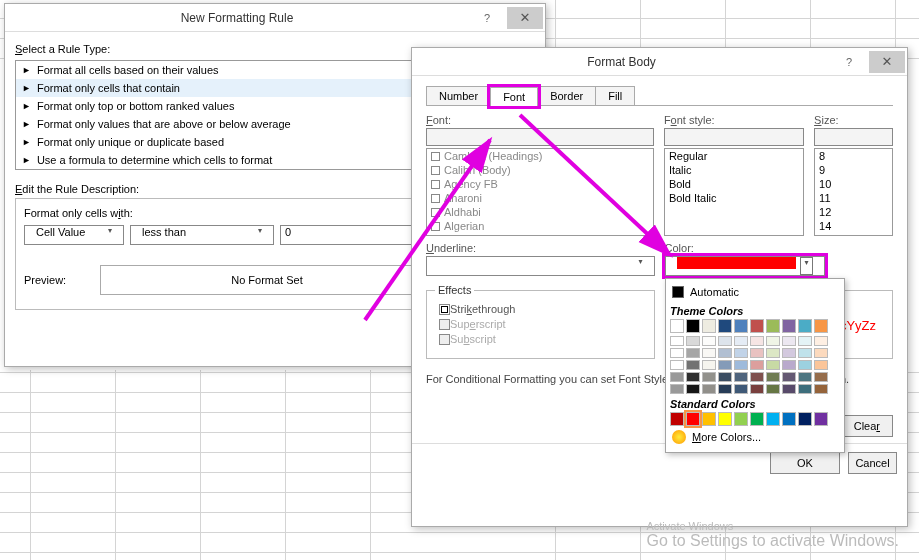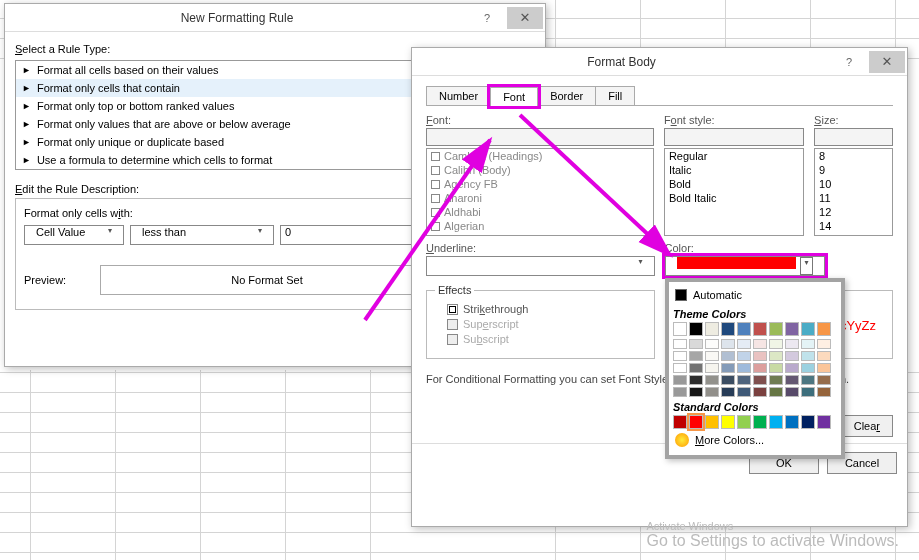--- a/index.html
+++ b/index.html
@@ -34,28 +34,28 @@
   
   .tabs{display:flex;border-bottom:1px solid #aaa;margin:4px 0 8px 0;}
   .tab{border:1px solid #aaa;border-bottom:none;padding:3px 12px;margin-right:-1px;background:#f4f4f4;}
   .tab.active{background:#fff;position:relative;top:1px;}
   .field-lbl{color:#555;margin-bottom:2px;}
   .listbox{border:1px solid #999;background:#fff;overflow:hidden;}
   .li{padding:1px 4px;display:flex;align-items:center;gap:4px;color:#888;}
   .tt{width:9px;height:9px;border:1px solid #888;display:inline-block;}
   fieldset{border:1px solid #bbb;padding:4px 8px 8px 8px;margin:0;}
   legend{padding:0 3px;color:#333;}
-  .chk{display:flex;align-items:center;gap:5px;margin:3px 12px;color:#555;}
+  .chk{display:flex;align-items:center;margin:3px 4px;color:#555;}
   .chk .box{width:11px;height:11px;border:1px solid #888;display:inline-block;background:#fff;}
   .chk.disabled{color:#aaa;}
   .chk.disabled .box{background:#eee;}
   .info{color:#444;margin:14px 0;}
   .btnbar{display:flex;justify-content:flex-end;gap:8px;padding:8px 10px;border-top:1px solid #ddd;}
   
-  .color-pop{position:absolute;border:4px solid #a3a3a3;background:#fff;box-shadow:2px 2px 6px rgba(0,0,0,.25);padding:4px;width:180px;}
+  .color-pop{position:absolute;border:1px solid #a3a3a3;background:#fff;box-shadow:2px 2px 6px rgba(0,0,0,.25);padding:4px;width:180px;}
   .auto{display:flex;align-items:center;gap:6px;padding:3px 2px;}
   .sw{width:12px;height:12px;border:1px solid #666;display:inline-block;}
   .chead{font-weight:bold;font-size:11px;margin:4px 0 2px 0;font-style:italic;}
   .cgrid{display:grid;grid-template-columns:repeat(10,14px);gap:2px;}
   .cgrid .c{width:14px;height:14px;border:1px solid #bbb;}
   .cgrid.tall .c{height:10px;}
   .more{display:flex;align-items:center;gap:6px;padding:4px 2px;}
   .watermark{position:absolute;right:20px;bottom:10px;color:#bbb;font-size:16px;}
   .watermark .sub{font-size:16px;}
   
@@ -259,21 +259,21 @@
         <div style="height:50px;display:flex;align-items:center;justify-content:flex-end;padding-right:8px;color:#ff0000;font-size:13px">cYyZz</div>
       </fieldset>
     </div>
     <div class="info">For Conditional Formatting you can set Font Style, Underline, Color, and Strikethrough.</div>
     <div style="text-align:right;margin-top:30px">
       <span class="btn">Clea<span class="underline">r</span></span>
     </div>
   </div>
   <div class="btnbar">
     <span class="btn" style="width:70px;justify-content:center">OK</span>
-    <span class="btn" style="width:70px;justify-content:center">Cancel</span>
+    <span class="btn" style="width:49px;justify-content:center">Cancel</span>
   </div>
 </div>
 
 <div class="color-pop" style="left:665px;top:278px">
   <div class="auto">
       <span class="sw" style="background:#000"></span>
       <span>Automatic</span>
     </div>
   <div class="chead">Theme Colors</div>
   <div class="cgrid" id="theme-row">

